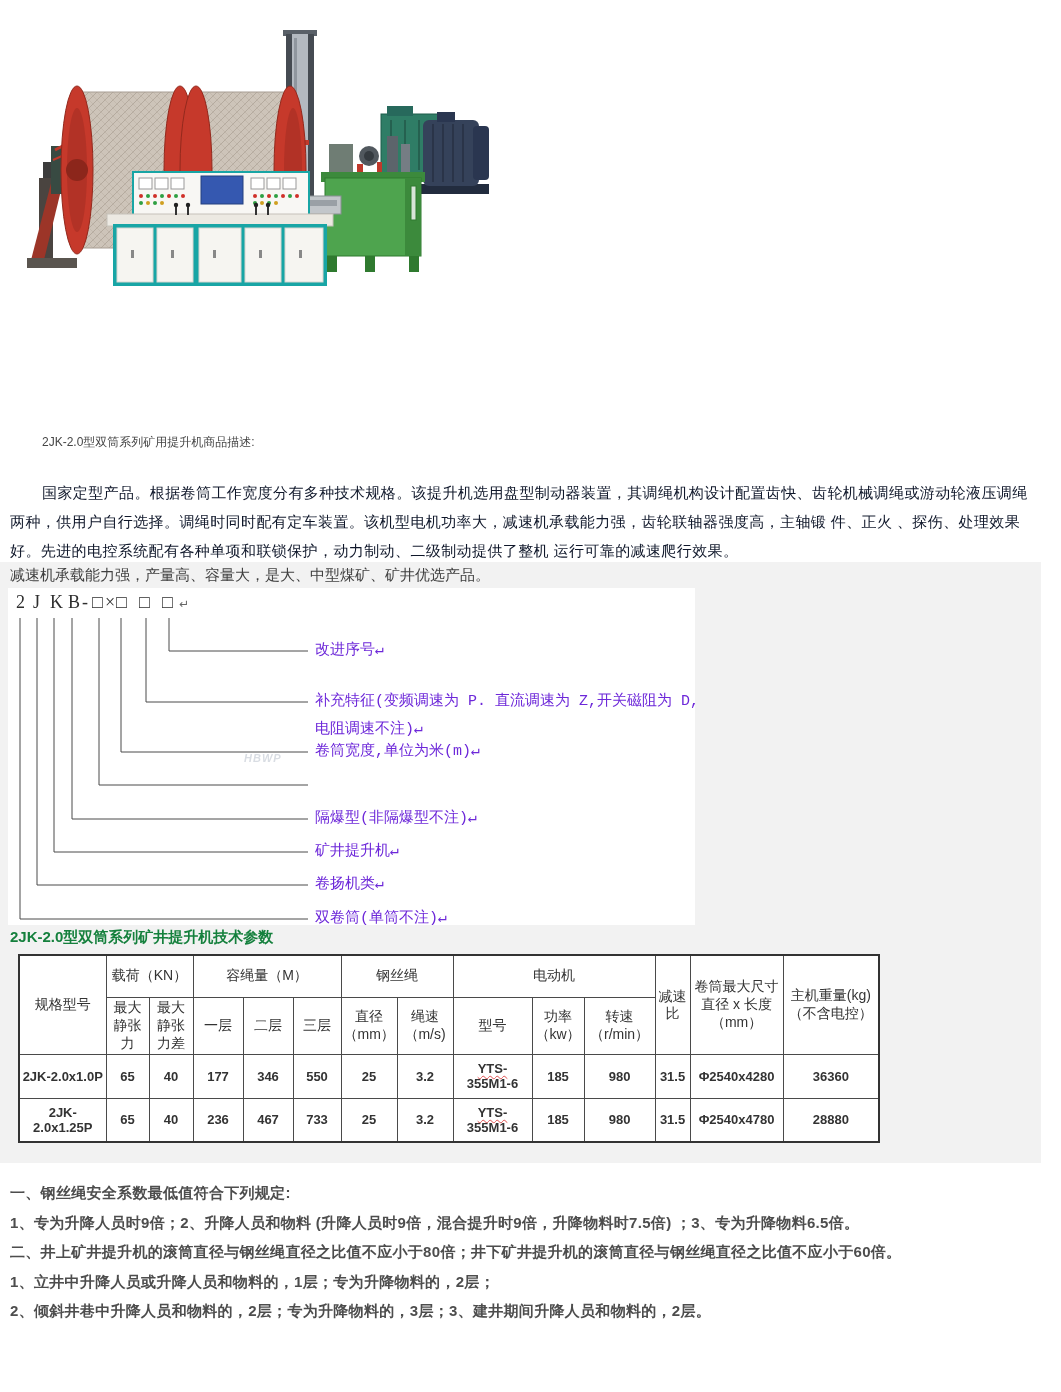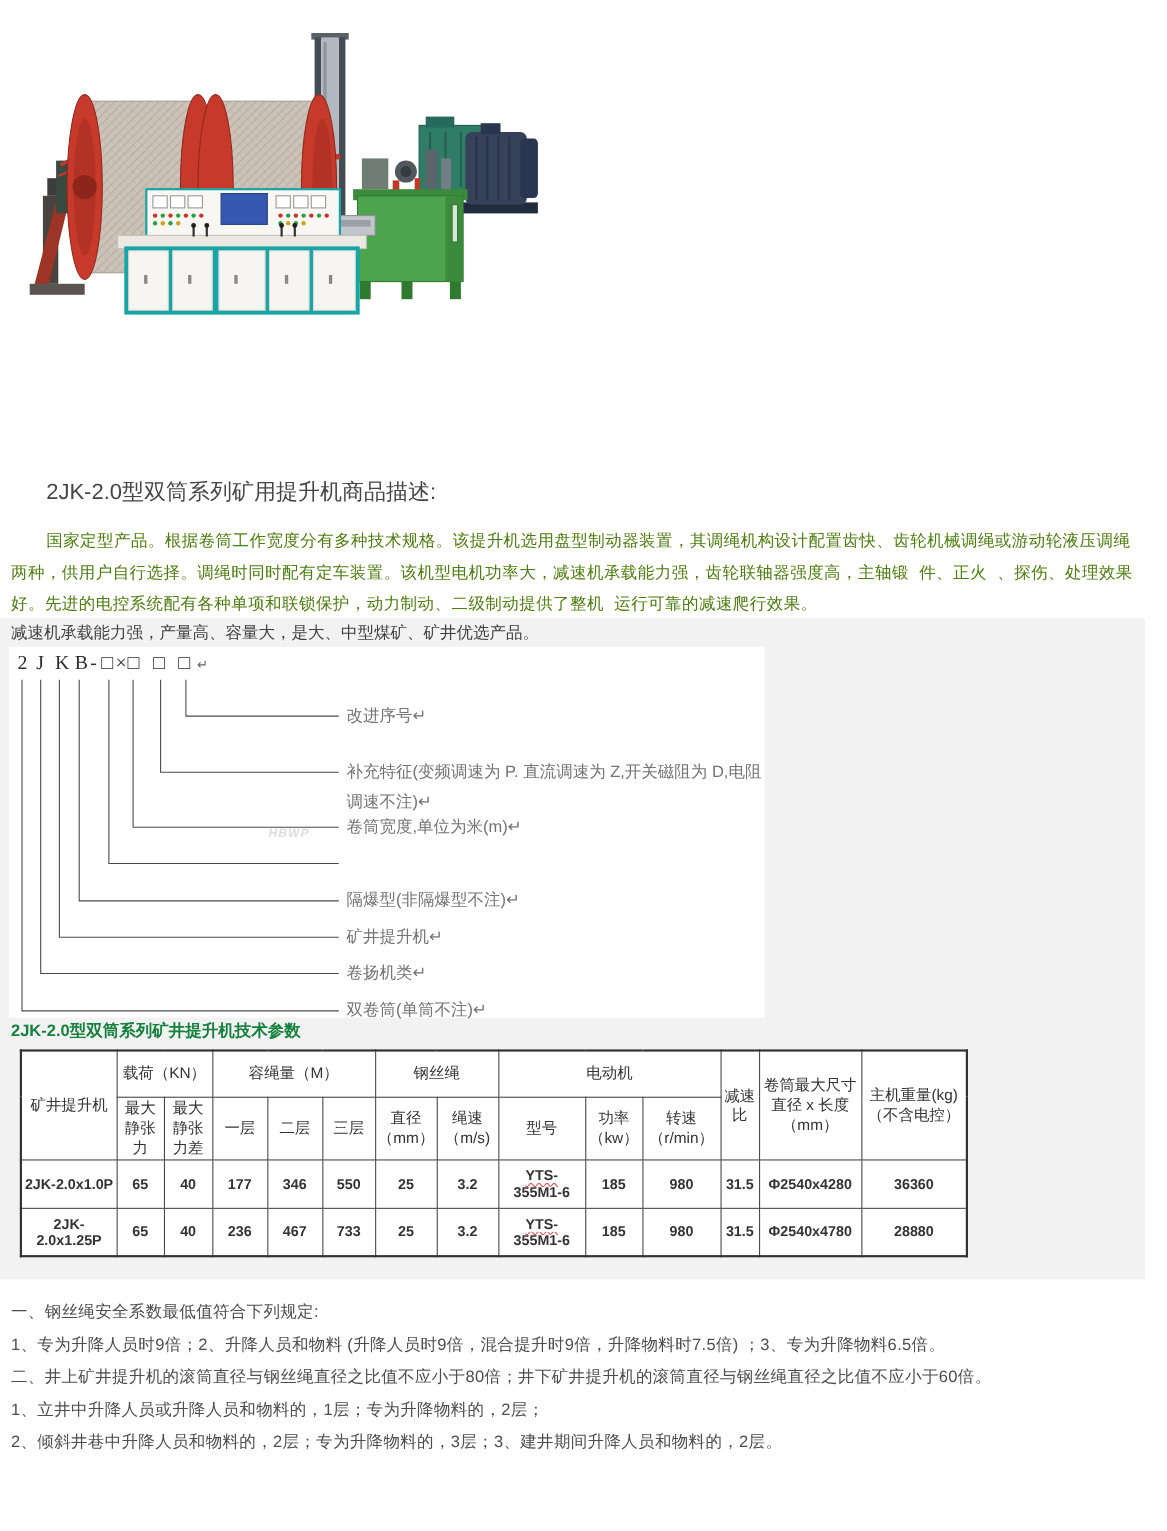--- a/index.html
+++ b/index.html
@@ -8,55 +8,55 @@
     width:1061px; height:1392px; position:relative; overflow:hidden;
     font-family:"Liberation Sans","DejaVu Sans",sans-serif; color:#4a4a4a;
   }
   .abs { position:absolute; }
 
   
   .product-image { left:25px; top:28px; width:465px; height:262px; }
 
   
   .desc-heading { left:0; top:434px; width:1040px; padding-left:42px;
-    font-size:20px; color:#454545; }
+    font-size:12px; color:#454545; }
   .desc-para { left:10px; top:478px; width:1030px; font-size:15px;
-    line-height:29px; color:#4d7c0f; text-indent:32px; letter-spacing:.4px;font-family:Liberation Mono, monospace; }
+    line-height:29px; color:#0f172a; text-indent:32px; letter-spacing:.4px; }
 
   
   .gray-section { left:0; top:562px; width:1041px; height:601px; background:#f2f2f2; }
   .highlight { position:absolute; left:10px; top:4px; font-size:15px; color:#3f3f3f; }
 
   
   .diagram-box { position:absolute; left:8px; top:26px; width:687px; height:337px; background:#ffffff; }
   .code-char { position:absolute; top:4px; font-family:"Liberation Serif","DejaVu Serif",serif;
     font-size:18px; color:#2e2e2e; }
   .code-ret { position:absolute; top:9px; left:171px; font-size:12px; color:#666; }
   .diagram-lines { position:absolute; left:0; top:0; }
   .dlabel { position:absolute; left:307px; width:392px; font-size:15px;
-    line-height:28px; color:#737373; }
+    line-height:28px; color:#6d28d9;font-family:Liberation Mono, monospace; }
   .wm { position:absolute; left:236px; top:164px; font-size:11px; font-style:italic;
     font-weight:bold; color:#d9dde3; letter-spacing:1px; }
 
   
   .table-title { position:absolute; left:10px; top:366px; font-size:15px;
     font-weight:bold; color:#15803d; }
   table.spec { position:absolute; left:18px; top:392px; border-collapse:collapse;
     table-layout:fixed; width:860px; background:#fff; border:2px solid #333; }
   table.spec td { border:1px solid #4a4a4a; text-align:center; vertical-align:middle;
     font-size:14px; color:#333; padding:1px 2px; }
   table.spec tr.h1 td { height:42px; }
   table.spec tr.h2 td { height:53px; }
   table.spec tr.dr td { height:44px; font-size:13px;font-weight:bold; }
   td.vcell { padding:0 9px; line-height:17px; }
   .wavy { text-decoration:underline; text-decoration-style:wavy;
     text-decoration-color:#e05050; text-decoration-thickness:1px; text-underline-offset:2px; }
 
   
-  .notes { left:10px; top:1178px; width:1040px; }
+  .notes { left:10px; top:1178px; width:1040px;font-weight:bold; }
   .notes p { font-size:15px; line-height:29.5px; color:#4d4d4d; letter-spacing:.3px; }
 </style>
 </head>
 <body>
 
 <div class="abs product-image">
   <svg width="465" height="262" viewBox="0 0 465 262">
     <defs>
       <pattern id="rope" width="8" height="8" patternUnits="userSpaceOnUse">
         <rect width="8" height="8" fill="#cdc4b9"></rect>
@@ -255,21 +255,21 @@
         <col style="width:56px">
         <col style="width:79px">
       <col style="width:52px">
         <col style="width:71px">
         <col style="width:35px">
       <col style="width:93px">
         <col style="width:96px">
     </colgroup>
     <tbody>
         <tr class="h1">
-      <td rowspan="2">矿井提升机</td>
+      <td rowspan="2">规格型号</td>
       <td colspan="2">载荷（KN）</td>
       <td colspan="3">容绳量（M）</td>
       <td colspan="2">钢丝绳</td>
       <td colspan="3">电动机</td>
       <td rowspan="2" class="vcell">减速比</td>
       <td rowspan="2">卷筒最大尺寸 直径 x 长度 （mm）</td>
       <td rowspan="2">主机重量(kg) （不含电控）</td>
     </tr>
     <tr class="h2">
       <td>最大静张力</td>

